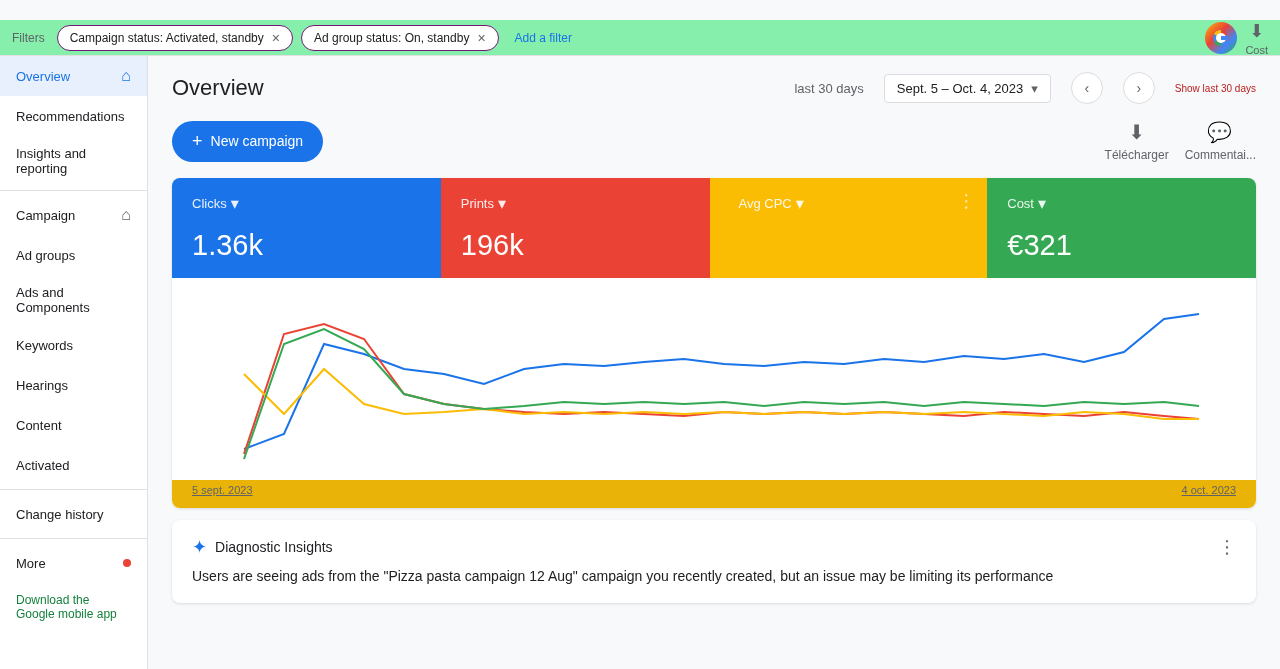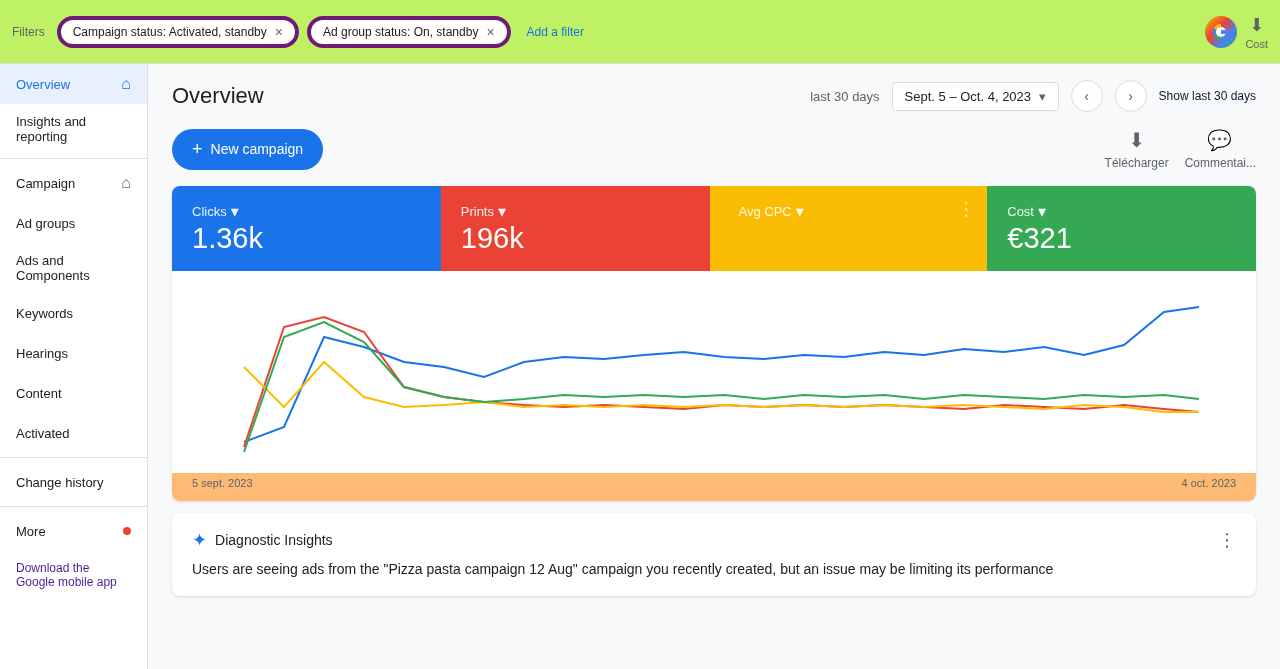--- a/index.html
+++ b/index.html
@@ -1,25 +1,25 @@
 <!DOCTYPE html>
 <html><head>
   <meta charset="utf-8">
   <style>
     * { margin: 0; padding: 0; box-sizing: border-box; }
     body { font-family: 'Google Sans', Arial, sans-serif; font-size: 13px; background: #f8f9fa; color: #202124; width: 1280px; height: 669px; overflow: hidden; display: flex; flex-direction: column; }
 
     
     .filter-bar {
-      display: flex; align-items: center; padding: 6px 12px; background: #bef264;
-      border-bottom: 1px solid #e0e0e0; height: 64px; gap: 8px; flex-shrink: 0;
+      display: flex; align-items: center; padding: 6px 12px; background: #86efac;
+      border-bottom: 1px solid #e0e0e0; height: 36px; gap: 8px; flex-shrink: 0; margin-top: 20px;
     }
     .filter-label { font-size: 12px; color: #5f6368; margin-right: 4px; }
     .filter-chip {
-      display: flex; align-items: center; border: 4px solid #701a75; border-radius: 16px;
+      display: flex; align-items: center; border: 1px solid #701a75; border-radius: 16px;
       padding: 4px 12px; font-size: 12px; color: #202124; background: #fff; cursor: pointer;
       gap: 4px;
     }
     .filter-chip .close-x { color: #5f6368; font-size: 14px; margin-left: 4px; }
     .add-filter { color: #1a73e8; font-size: 12px; cursor: pointer; padding: 4px 8px; }
     .top-right { margin-left: auto; display: flex; align-items: center; gap: 8px; }
     .google-logo {
       width: 32px; height: 32px; border-radius: 50%;
       background: linear-gradient(135deg, #fbbc04 0%, #ea4335 40%, #4285f4 70%, #34a853 100%);
       display: flex; align-items: center; justify-content: center; color: white; font-weight: bold; font-size: 14px;
@@ -48,33 +48,33 @@
     .sidebar-divider { height: 1px; background: #e0e0e0; margin: 4px 0; }
 
     
     .content { flex: 1; overflow-y: auto; background: #f8f9fa; padding: 16px 24px; }
 
     
     .overview-header {
       display: flex; align-items: center; justify-content: space-between; margin-bottom: 16px;
     }
     .overview-title { font-size: 22px; font-weight: 400; color: #202124; }
-    .header-right { display: flex; align-items: center; gap: 12px; }
+    .header-right { display: flex; align-items: center; gap: 20px; }
     .date-label { font-size: 13px; color: #5f6368; }
     .date-picker {
       display: flex; align-items: center; border: 1px solid #dadce0; border-radius: 4px;
       padding: 6px 12px; background: #fff; font-size: 13px; cursor: pointer; gap: 8px;
     }
     .date-picker .chevron { color: #5f6368; }
     .nav-btn {
       width: 32px; height: 32px; border: 1px solid #dadce0; border-radius: 50%;
       background: #fff; display: flex; align-items: center; justify-content: center;
       cursor: pointer; color: #5f6368; font-size: 14px;
     }
-    .show-days { color: #0f172a; font-size: 12px; cursor: pointer; white-space: nowrap; }
+    .show-days { color: #b91c1c; font-size: 10px; cursor: pointer; white-space: nowrap; }
 
     
     .toolbar { display: flex; align-items: center; justify-content: space-between; margin-bottom: 16px; }
     .new-campaign-btn {
       display: flex; align-items: center; gap: 8px; background: #1a73e8; color: #fff;
       border: none; border-radius: 24px; padding: 10px 20px; font-size: 14px; cursor: pointer;
       font-weight: 500;
     }
     .new-campaign-btn .plus { font-size: 18px; }
     .toolbar-right { display: flex; gap: 16px; }
@@ -85,29 +85,29 @@
     .toolbar-action-icon { font-size: 20px; }
 
     
     .stats-container { background: #fff; border-radius: 8px; overflow: hidden; box-shadow: 0 1px 3px rgba(0,0,0,0.12); }
     .stats-cards { display: flex; }
     .stat-card { flex: 1; padding: 16px 20px; position: relative; }
     .stat-card.blue { background: #1a73e8; }
     .stat-card.red { background: #ea4335; }
     .stat-card.yellow { background: #fbbc04; padding-left: 29px; }
     .stat-card.green { background: #34a853; }
-    .stat-label { display: flex; align-items: center; gap: 4px; color: rgba(255,255,255,0.9); font-size: 13px; margin-bottom: 1px; }
+    .stat-label { display: flex; align-items: center; gap: 4px; color: rgba(255,255,255,0.9); font-size: 13px; margin-bottom: 16px; }
     .stat-label .dropdown-arrow { font-size: 16px; }
     .stat-value { font-size: 29px; font-weight: 400; color: #fff; }
     .stat-more { position: absolute; top: 12px; right: 12px; color: rgba(255,255,255,0.7); font-size: 18px; cursor: pointer; }
 
     
     .chart-area { padding: 16px 20px 8px; background: #fff; }
     .chart-svg { width: 100%; }
-    .chart-dates { display: flex; justify-content: space-between; padding: 4px 20px 12px; background: #fdba74; font-size: 11px; color: #5f6368; }
+    .chart-dates { display: flex; justify-content: space-between; padding: 4px 20px 12px; background: #eab308; font-size: 11px; color: #5f6368; text-decoration: underline; }
 
     
     .insights-card { background: #fff; border-radius: 8px; margin-top: 12px; box-shadow: 0 1px 3px rgba(0,0,0,0.12); padding: 16px 20px; }
     .insights-header { display: flex; align-items: center; justify-content: space-between; margin-bottom: 8px; }
     .insights-title-row { display: flex; align-items: center; gap: 8px; }
     .sparkle-icon { font-size: 18px; color: #1a73e8; }
     .insights-title { font-size: 14px; color: #202124; }
     .insights-more { color: #5f6368; font-size: 18px; cursor: pointer; }
     .insights-text { font-size: 14px; color: #202124; line-height: 1.5; }
   </style>
@@ -146,20 +146,23 @@
 </div>
 
 <div class="main-layout">
 
   <nav class="sidebar">
     <div class="sidebar-item active">
       <span class="sidebar-item-text">Overview</span>
       <span class="home-icon">⌂</span>
     </div>
     <div class="sidebar-item">
+      <span class="sidebar-item-text">Recommendations</span>
+    </div>
+    <div class="sidebar-item">
       <span class="sidebar-item-text">Insights and reporting</span>
     </div>
     <div class="sidebar-divider"></div>
     <div class="sidebar-item">
       <span class="sidebar-item-text">Campaign</span>
       <span class="home-icon">⌂</span>
     </div>
     <div class="sidebar-item">
       <span class="sidebar-item-text">Ad groups</span>
     </div>
@@ -181,21 +184,21 @@
     <div class="sidebar-divider"></div>
     <div class="sidebar-item">
       <span class="sidebar-item-text">Change history</span>
     </div>
     <div class="sidebar-divider"></div>
     <div class="sidebar-item">
       <span class="sidebar-item-text">More</span>
       <span class="sidebar-badge"></span>
     </div>
     <div class="sidebar-item">
-      <span class="sidebar-item-text" style="color:#4c1d95; font-size:12px;">Download the Google mobile app</span>
+      <span class="sidebar-item-text" style="color:#15803d; font-size:12px;">Download the Google mobile app</span>
     </div>
   </nav>
 
   <div class="content">
 
     <div class="overview-header">
       <h1 class="overview-title">Overview</h1>
       <div class="header-right">
         <span class="date-label">last 30 days</span>
         <div class="date-picker">

